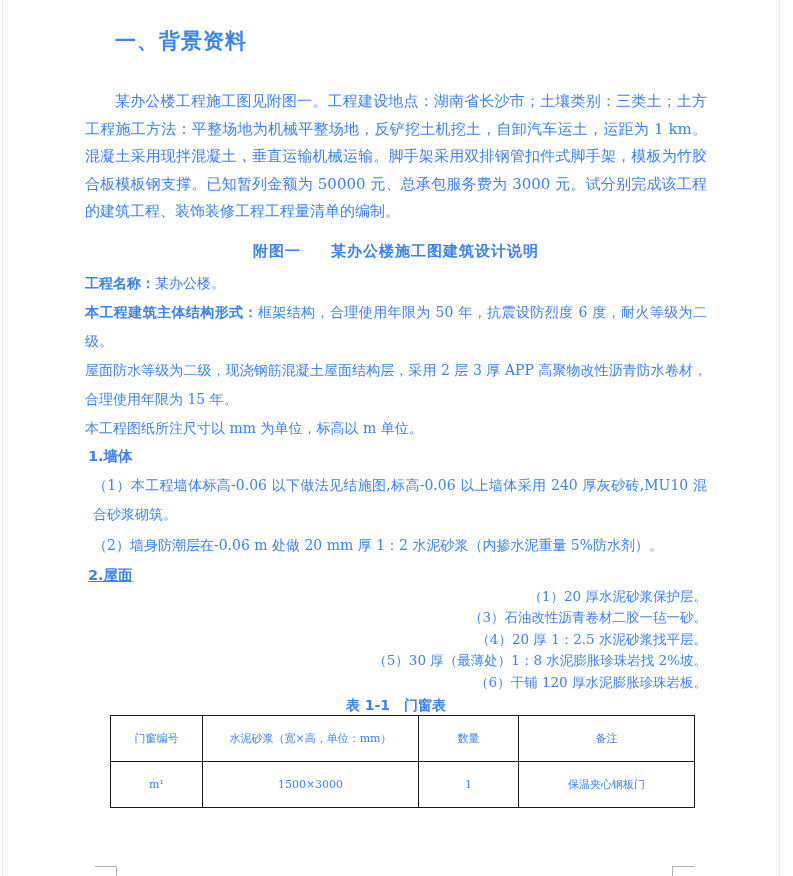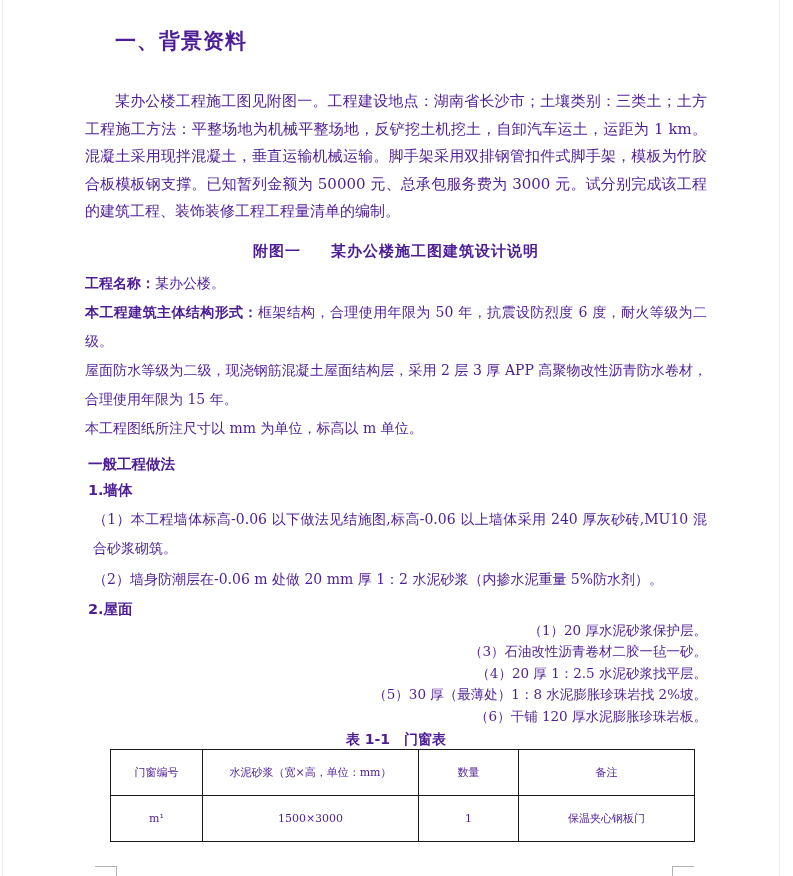--- a/index.html
+++ b/index.html
@@ -2,21 +2,21 @@
 <html><head>
 <meta charset="utf-8">
 <style>
   html, body { margin:0; padding:0; background:#fff; }
   .page {
     position:relative;
     width:793px; height:876px;
     background:#ffffff;
     overflow:hidden;
     font-family:"DejaVu Serif","Liberation Serif",serif;
-    color:#4c1d95;
+    color:#3b82f6;
   }
   .page-edge { position:absolute; top:0; width:1px; height:876px; background:#ededed; }
   .edge-left  { left:2px; }
   .edge-right { left:779px; }
 
   .content { position:absolute; left:85px; top:0; width:622px; }
 
   h1.main-heading {
     margin:27px 0 0 30px;
     font-family:"DejaVu Sans","Liberation Sans",sans-serif;
@@ -43,21 +43,21 @@
   p.labeled b {
     font-family:Liberation Serif, serif;
     font-weight:bold;
   }
   h3.sub-heading {
     margin:0; padding-left:3px;
     font-family:"DejaVu Sans","Liberation Sans",sans-serif;
     font-weight:bold; font-size:14.5px; line-height:26px;
   }
   h3.mt8 { margin-top:8px; }
-  h3.mt2 { margin-top:2px; }
+  h3.mt2 { margin-top:2px;text-decoration:underline; }
   h3.mt4 { margin-top:4px; }
   p.wall-item { padding-left:8px; margin-top:2px; }
   .roof-list { margin-top:-2px; }
   .roof-list p {
     margin:0; padding-left:14px;
     font-size:13.5px; line-height:21.5px;text-align:right;
   }
   p.table-caption {
     margin:4px 0 0 0;
     font-family:"DejaVu Sans","Liberation Sans",sans-serif;
@@ -104,21 +104,20 @@
     <h2 class="figure-title"><span>附图一</span><span class="gap"></span><span>某办公楼施工图建筑设计说明</span></h2>
 
     <p class="labeled first-after-title"><b>工程名称：</b><span>某办公楼。</span></p>
 
     <p class="labeled"><b>本工程建筑主体结构形式：</b><span>框架结构，合理使用年限为 50 年，抗震设防烈度 6 度，耐火等级为二级。</span></p>
 
     <p class="body">屋面防水等级为二级，现浇钢筋混凝土屋面结构层，采用 2 层 3 厚 APP 高聚物改性沥青防水卷材，合理使用年限为 15 年。</p>
 
     <p class="body">本工程图纸所注尺寸以 mm 为单位，标高以 m 单位。</p>
 
-    <h3 class="sub-heading mt8">一般工程做法</h3>
 
     <h3 class="sub-heading">1.墙体</h3>
 
     <p class="body wall-item">（1）本工程墙体标高-0.06 以下做法见结施图,标高-0.06 以上墙体采用 240 厚灰砂砖,MU10 混合砂浆砌筑。</p>
     <p class="body wall-item">（2）墙身防潮层在-0.06 m 处做 20 mm 厚 1：2 水泥砂浆（内掺水泥重量 5%防水剂）。</p>
 
     <h3 class="sub-heading mt2">2.屋面</h3>
 
     <div class="roof-list">
       <p>（1）20 厚水泥砂浆保护层。</p>

